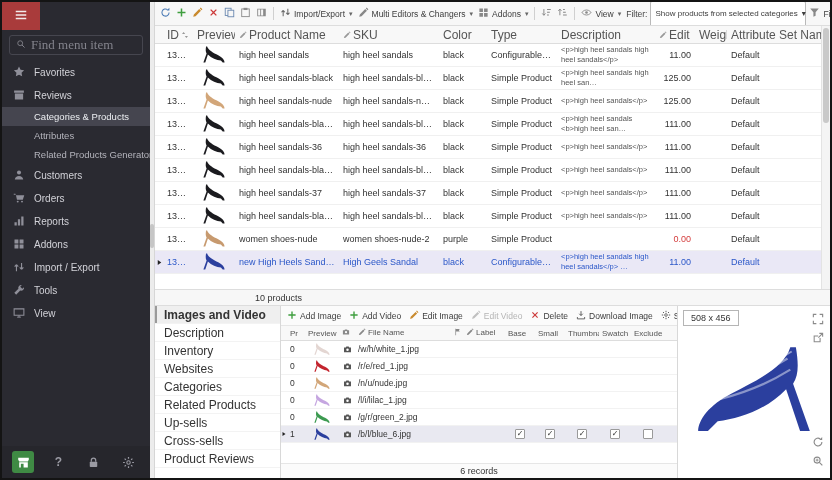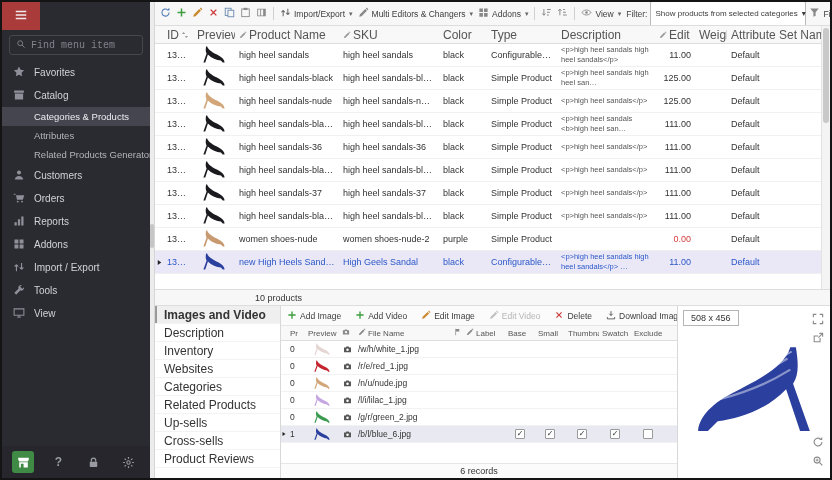--- a/index.html
+++ b/index.html
@@ -6,21 +6,21 @@
 html,body{margin:0;padding:0}
 body{width:832px;height:480px;overflow:hidden;background:#000;font-family:"Liberation Sans","DejaVu Sans",sans-serif}
 .app{width:832px;height:480px;border:2px solid #141414;display:flex;background:#fff;overflow:hidden}
 
 .sidebar{flex:0 0 148px;background:#2a2a31;display:flex;flex-direction:column;color:#c9c9d1;font-size:10px;overflow:hidden}
 .sb-top{height:28px;flex:0 0 28px;display:flex;background:#2a2a31}
 .hamburger{width:38px;background:#a93b3b;color:#f2eaea;display:flex;align-items:center;justify-content:center;cursor:pointer}
 .hamburger svg{width:14px;height:14px}
 .sb-search{margin:5px 7px 4px;border:1px solid #46464f;border-radius:3px;height:20px;display:flex;align-items:center;gap:5px;padding:0 6px;color:#83838c;flex:0 0 20px}
 .sb-search svg{width:10px;height:10px;flex:0 0 10px}
-.sb-search input{background:transparent;border:0;outline:0;color:#d5d5db;font-size:10px;width:100%;font-family:Liberation Mono, monospace}
+.sb-search input{background:transparent;border:0;outline:0;color:#d5d5db;font-size:13px;width:100%;font-family:Liberation Serif, serif}
 .sb-search input::placeholder{color:#83838c}
 .sb-nav{flex:1 1 auto;overflow:hidden;padding-top:2px}
 .sb-item{height:23px;display:flex;align-items:center;gap:9px;padding:0 11px;cursor:pointer;color:#d2d2d8;white-space:nowrap}
 .sb-item svg{width:12px;height:12px;color:#8f8f99;flex:0 0 12px}
 .sb-item .lbl{overflow:hidden;text-overflow:ellipsis}
 .sb-sub{height:19px;display:flex;align-items:center;padding:0 8px 0 32px;font-size:9.5px;color:#b4b4bc;cursor:pointer;white-space:nowrap;overflow:hidden}
 .sb-sub.active{background:#45454f;color:#eceef2}
 .sb-bottom{flex:0 0 32px;display:flex;align-items:center;justify-content:space-between;padding:0 10px;background:#26262c}
 .sb-bot{width:22px;height:22px;display:flex;align-items:center;justify-content:center;color:#9a9aa3;border-radius:3px;cursor:pointer;font-weight:bold;font-size:12px}
 .sb-bot svg{width:13px;height:13px}
@@ -57,27 +57,27 @@
 .shoe{width:26px;height:18px;display:block;margin:0 auto}
 .vscroll{flex:0 0 9px;background:#f4f4f4;border-left:1px solid #e3e3e3;position:relative}
 .vscroll .thumb{position:absolute;left:1px;top:2px;width:6px;height:95px;border-radius:3px;background:#c9c9c9}
 .statusbar{flex:0 0 16px;display:flex;align-items:center;background:#f7f7f7;border-bottom:1px solid #ddd;font-size:9px;color:#333;padding-left:100px}
 
 .bottom{flex:0 0 172px;display:flex;min-width:0;background:#fff}
 .tabs{flex:0 0 126px;border-right:1px solid #d8d8d8;display:flex;flex-direction:column;background:#fff;overflow:hidden}
 .tab{flex:0 0 18px;display:flex;align-items:center;padding:0 9px;font-size:12px;color:#333;cursor:pointer;border-bottom:1px solid #f3f3f3;white-space:nowrap;overflow:hidden}
 .tab.active{font-weight:bold;background:#efefef;box-shadow:inset 2px 0 0 #9a9a9a}
 .media{flex:1 1 auto;min-width:0;display:flex;flex-direction:column;border-right:1px solid #d8d8d8}
-.m-toolbar{flex:0 0 20px;display:flex;align-items:center;gap:8px;padding:0 3px;border-bottom:1px solid #e6e6e6;font-size:8.5px;color:#3c3c3c;background:#fbfbfb;white-space:nowrap;overflow:hidden}
+.m-toolbar{flex:0 0 20px;display:flex;align-items:center;gap:2px;padding:0 3px;border-bottom:1px solid #e6e6e6;font-size:8.5px;color:#3c3c3c;background:#fbfbfb;white-space:nowrap;overflow:hidden}
 .mbtn{display:inline-flex;align-items:center;gap:3px;padding:2px 3px;border-radius:2px;cursor:pointer}
 .mbtn svg{width:10px;height:10px}
 .mbtn.disabled{color:#b5b5b5}
 .m-header,.m-row{display:grid;grid-template-columns:6px 18px 34px 16px 96px 12px 42px 30px 30px 34px 32px 34px 1fr;align-items:center}
 .m-header{flex:0 0 15px;background:#f8f8f8;border-bottom:1px solid #ddd;color:#555;font-size:8px}
-.m-hcell{display:flex;align-items:flex-end;gap:2px;padding:0 3px;overflow:hidden;white-space:nowrap}
+.m-hcell{display:flex;align-items:flex-start;gap:2px;padding:0 3px;overflow:hidden;white-space:nowrap}
 .m-hcell svg{width:8px;height:8px;color:#888}
 .m-row{height:17px;border-bottom:1px solid #f2f2f2;font-size:8.5px;color:#333;cursor:pointer}
 .m-row.selected{background:#e9e9f1}
 .m-row .mc{padding:0 3px;overflow:hidden;white-space:nowrap;text-overflow:ellipsis}
 .m-row .mc.center{display:flex;justify-content:center;padding:0;align-items:center}
 .m-row .mc svg.cam{width:9px;height:9px;color:#555}
 .m-row .mc.exp svg{width:6px;height:6px;color:#222}
 .mshoe{width:20px;height:13px;display:block;margin:0 auto}
 .cb{width:10px;height:10px;border:1px solid #9a9a9a;background:#fff;display:flex;align-items:center;justify-content:center;font-size:8px;line-height:1;color:#333;border-radius:1px}
 .m-status{margin-top:auto;flex:0 0 15px;display:flex;align-items:center;justify-content:center;border-top:1px solid #e6e6e6;font-size:9px;color:#333;background:#fbfbfb}
@@ -116,21 +116,21 @@
         <div class="sb-item">
           <span><svg viewBox="0 0 16 16" fill="currentColor" aria-hidden="true">
               <path d="M8 .8l2.1 4.3 4.7.7-3.4 3.3.8 4.7L8 11.6l-4.2 2.2.8-4.7L1.2 5.8l4.7-.7z"></path>
             </svg></span>
           <span class="lbl">Favorites</span>
         </div>
         <div class="sb-item">
           <span><svg viewBox="0 0 16 16" fill="currentColor" aria-hidden="true">
               <path d="M1.5 2h13v3h-13zM2.5 6h11v8h-11zM6 7.5h4V9H6z"></path>
             </svg></span>
-          <span class="lbl">Catalog</span>
+          <span class="lbl">Reviews</span>
         </div>
         <div class="sb-sub active">Categories &amp; Products</div>
         <div class="sb-sub">Attributes</div>
         <div class="sb-sub">Related Products Generator</div>
         <div class="sb-item">
           <span><svg viewBox="0 0 16 16" fill="currentColor" aria-hidden="true">
               <circle cx="8" cy="4.6" r="2.7"></circle>
               <path d="M2.4 14c.3-3.1 2.6-4.8 5.6-4.8s5.3 1.7 5.6 4.8z"></path>
             </svg></span>
           <span class="lbl">Customers</span>

